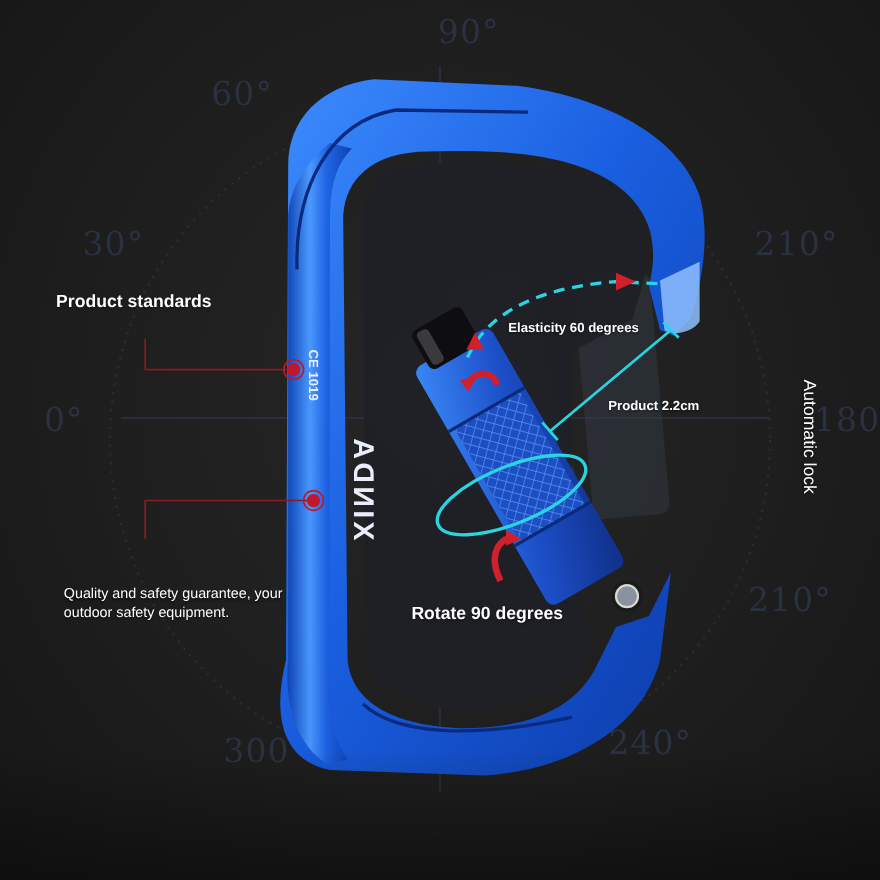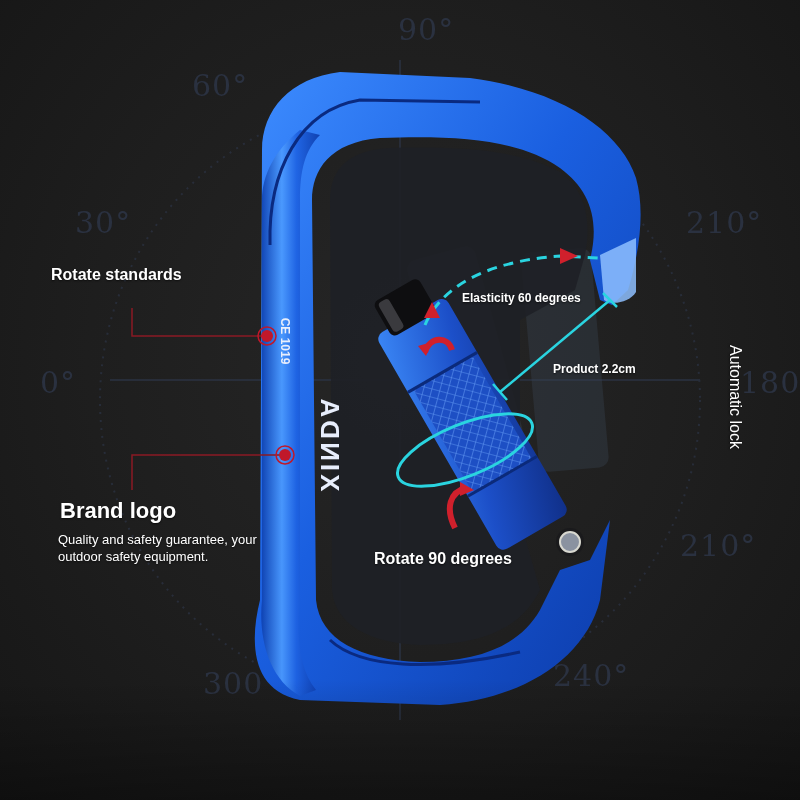--- a/index.html
+++ b/index.html
@@ -157,20 +157,19 @@
     <circle cx="267" cy="336" r="9" fill="none" stroke="#c0182a" stroke-width="1.5"></circle>
     <circle cx="267" cy="336" r="6" fill="#c0182a"></circle>
     <polyline points="132,490 132,455 284,455" stroke="#8a1a24" stroke-width="1.5" fill="none"></polyline>
     <circle cx="285" cy="455" r="9" fill="none" stroke="#c0182a" stroke-width="1.5"></circle>
     <circle cx="285" cy="455" r="6" fill="#c0182a"></circle>
   </svg>
 
   <div class="engraving eng-cert">CE 1019</div>
   <div class="engraving eng-brand">XINDA</div>
 
-  <div class="label lbl-standards">Rotate standards</div>
-  <div class="label lbl-brand">Brand logo</div>
+  <div class="label lbl-standards">Product standards</div>
   <div class="label lbl-brand-desc">Quality and safety guarantee, your outdoor safety equipment.</div>
   <div class="label lbl-elastic">Elasticity 60 degrees</div>
   <div class="label lbl-opening">Product 2.2cm</div>
   <div class="label lbl-rotate">Rotate 90 degrees</div>
   <div class="label lbl-autolock">Automatic lock</div>
 </div>
 
 </body></html>

